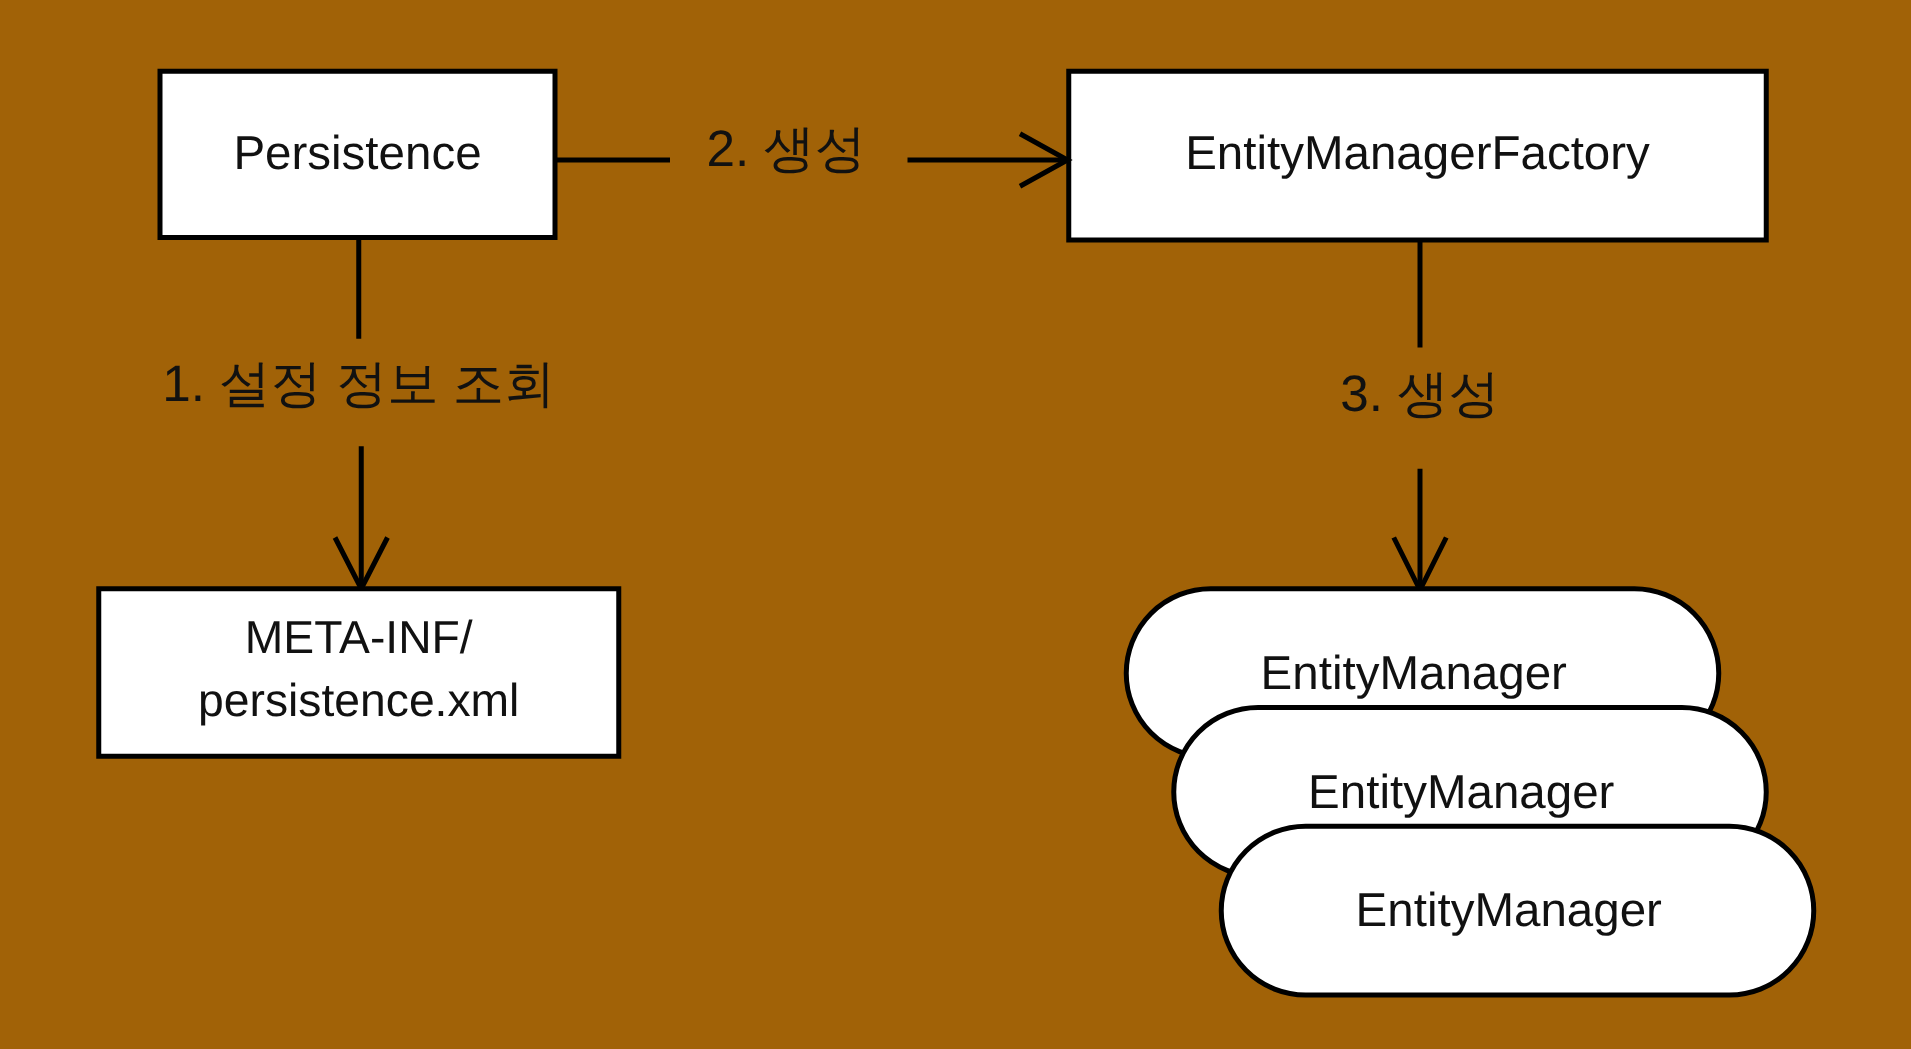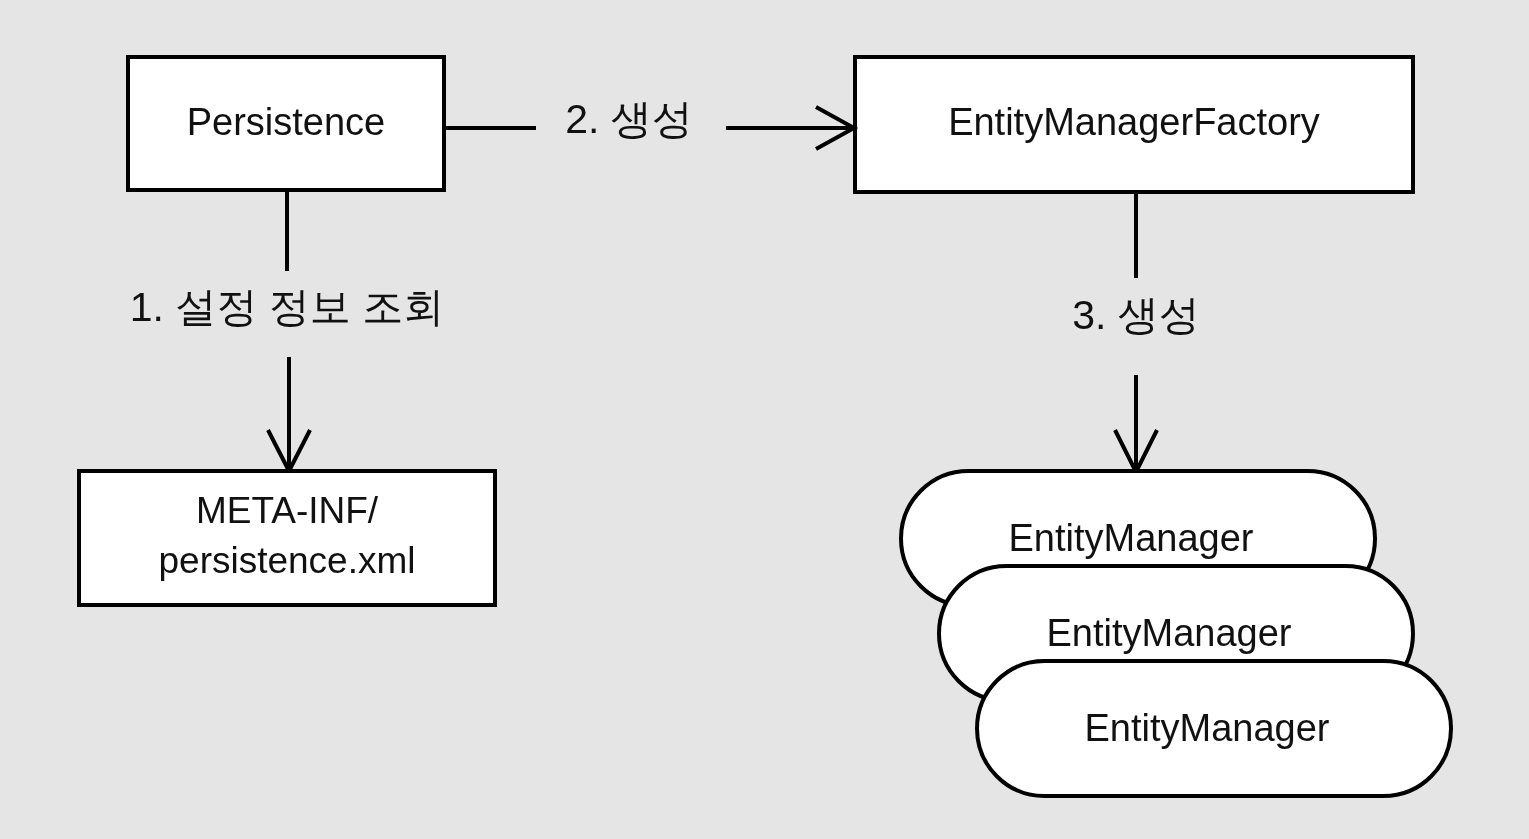--- a/index.html
+++ b/index.html
@@ -7,21 +7,21 @@
     padding: 0;
     background: #ffffff;
   }
   body {
     font-family: "Liberation Sans", "DejaVu Sans", sans-serif;
   }
   #canvas-wrap {
     position: relative;
     width: 1529px;
     height: 839px;
-    background: #e5e5e5;
+    background: #a16207;
     overflow: hidden;
   }
   #diagram-svg {
     position: absolute;
     left: 0;
     top: 0;
     width: 1529px;
     height: 839px;
     display: block;
   }

